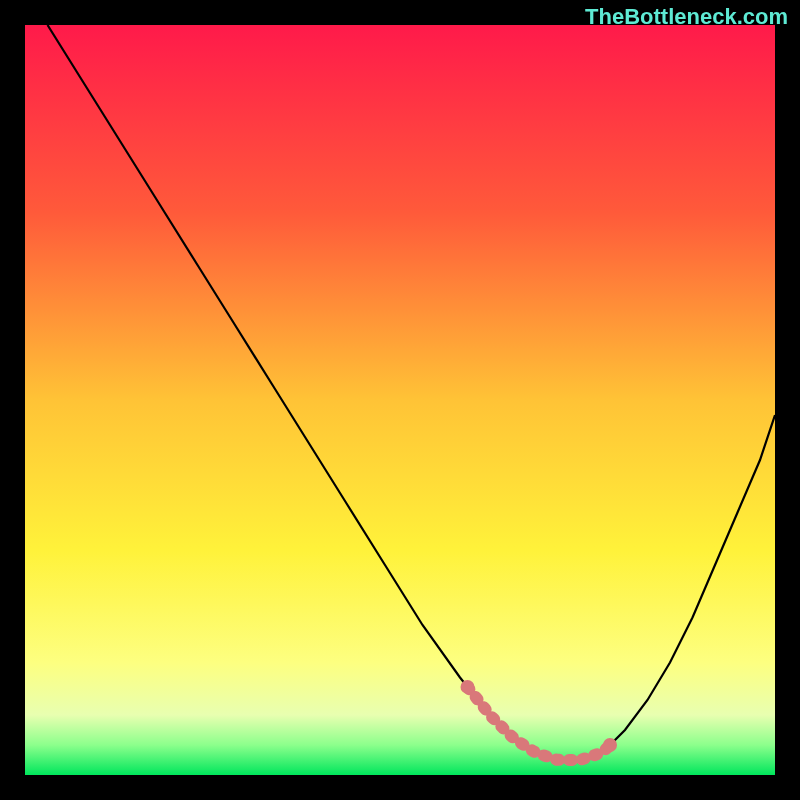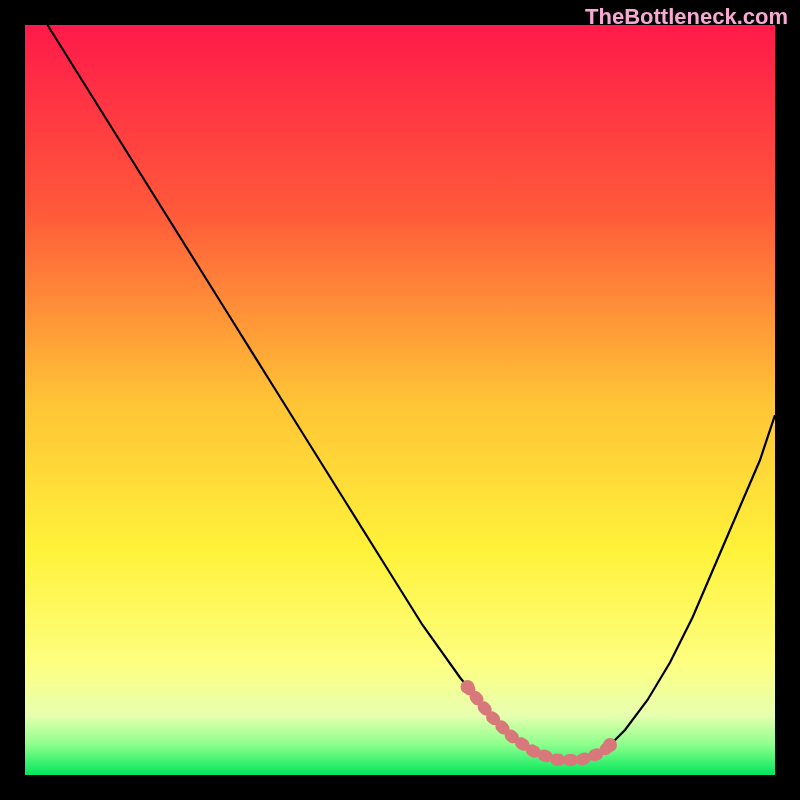--- a/index.html
+++ b/index.html
@@ -8,21 +8,21 @@
     width: 800px;
     height: 800px;
     background: #000;
     font-family: Arial, sans-serif;
     position: relative;
   }
   .watermark {
     position: absolute;
     top: 4px;
     right: 12px;
-    color: #f9a8d4;
+    color: #5eead4;
     font-size: 22px;
     font-weight: bold;
     z-index: 10;
   }
   .plot-wrap {
     position: absolute;
     left: 25px;
     top: 25px;
     width: 750px;
     height: 750px;

